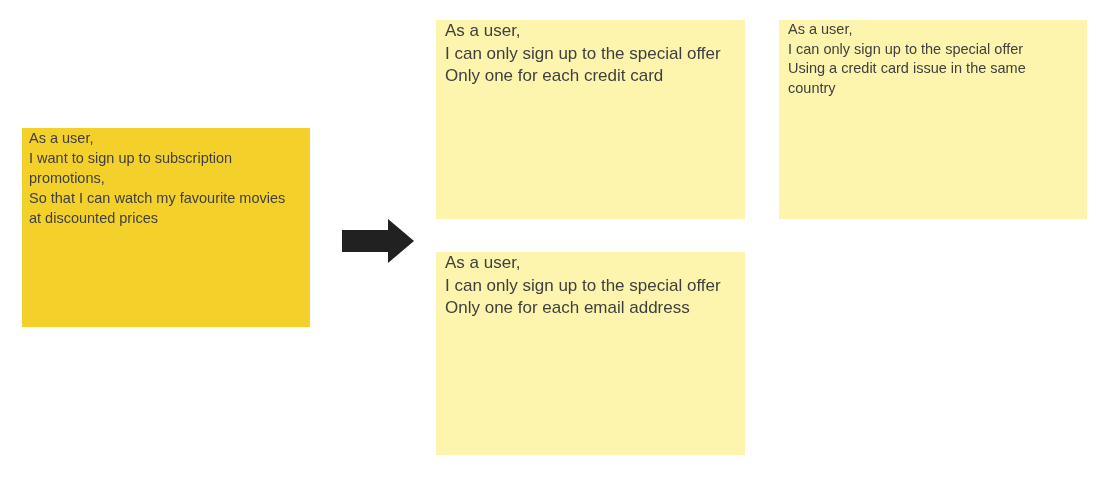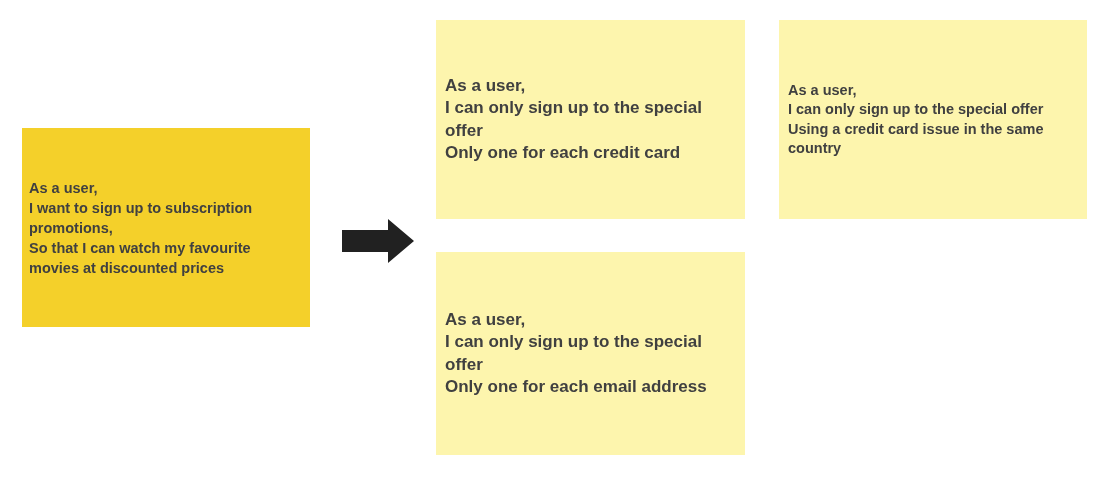--- a/index.html
+++ b/index.html
@@ -16,24 +16,23 @@
   #canvas {
     position: relative;
     width: 1100px;
     height: 489px;
     background: #ffffff;
   }
   .card {
     position: absolute;
     box-sizing: border-box;
     display: flex;
-    align-items: center;
+    align-items: flex-start;
     color: #404040;
     white-space: pre-line;
-    font-weight: bold;
   }
   .card-text {
     display: block;
     white-space: pre-line;
     color: #404040;
   }
 
   
   #card-source {
     left: 22px;

